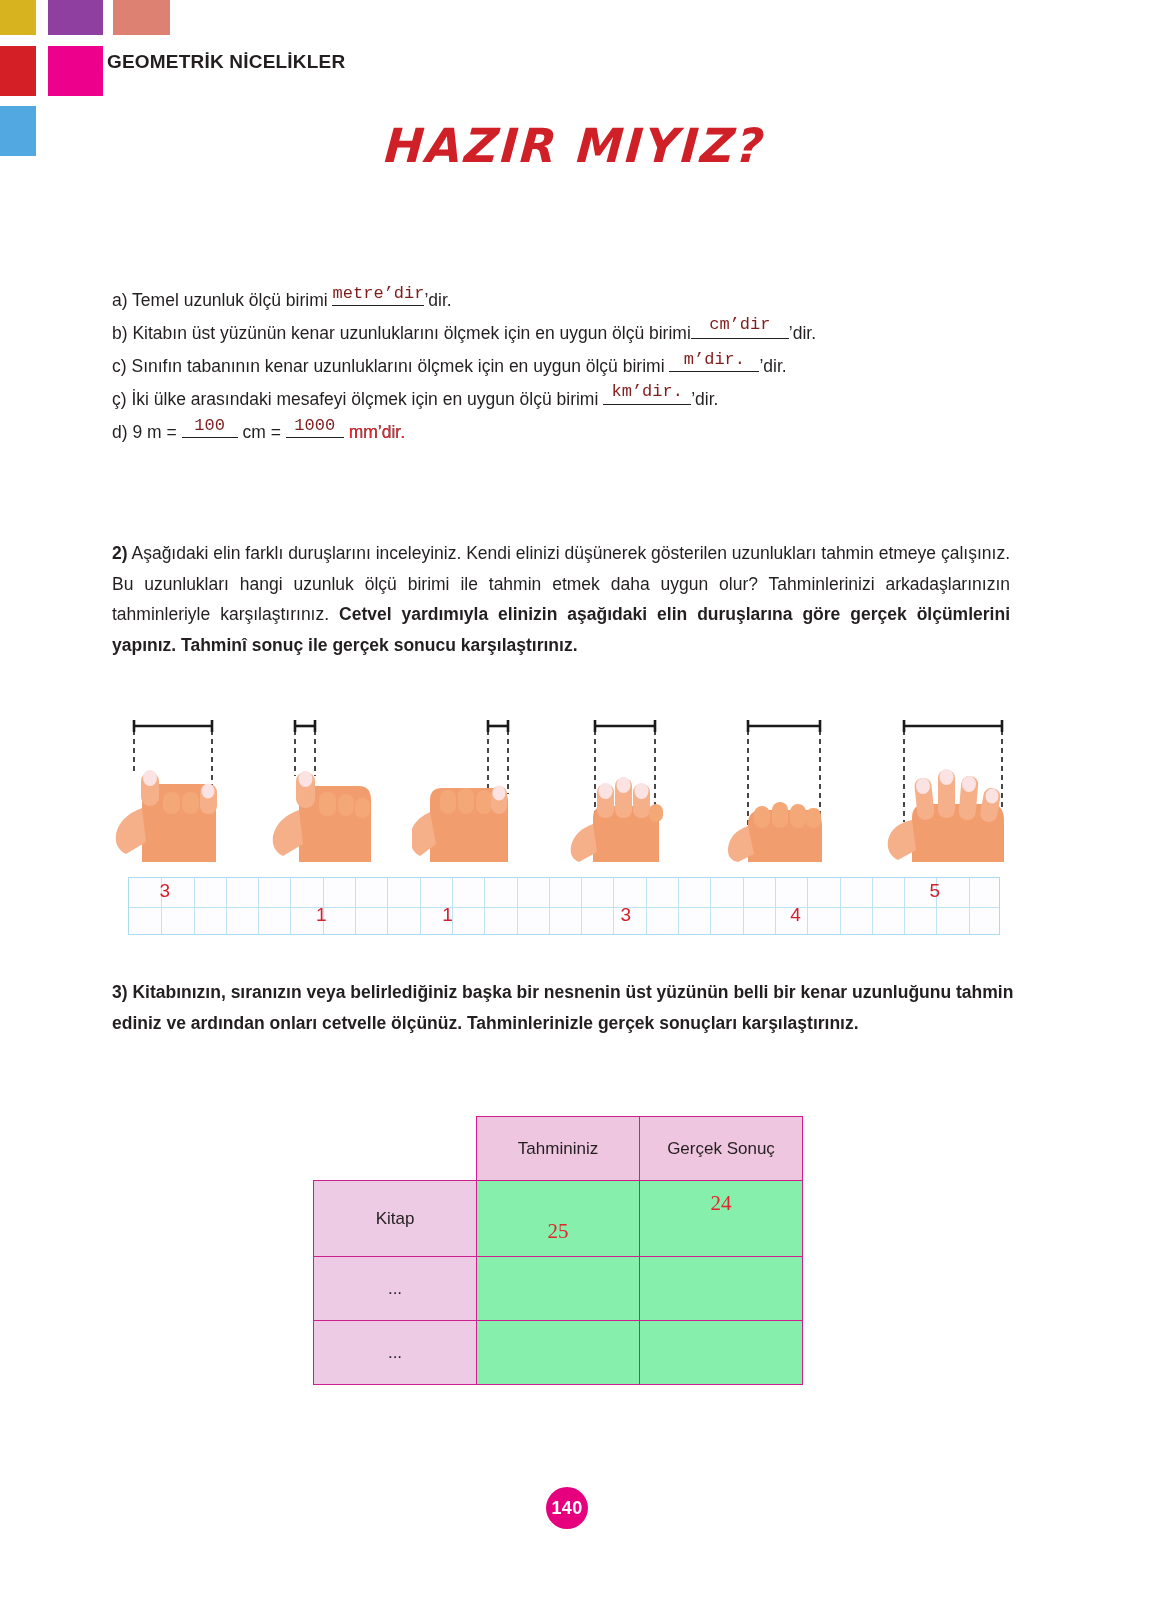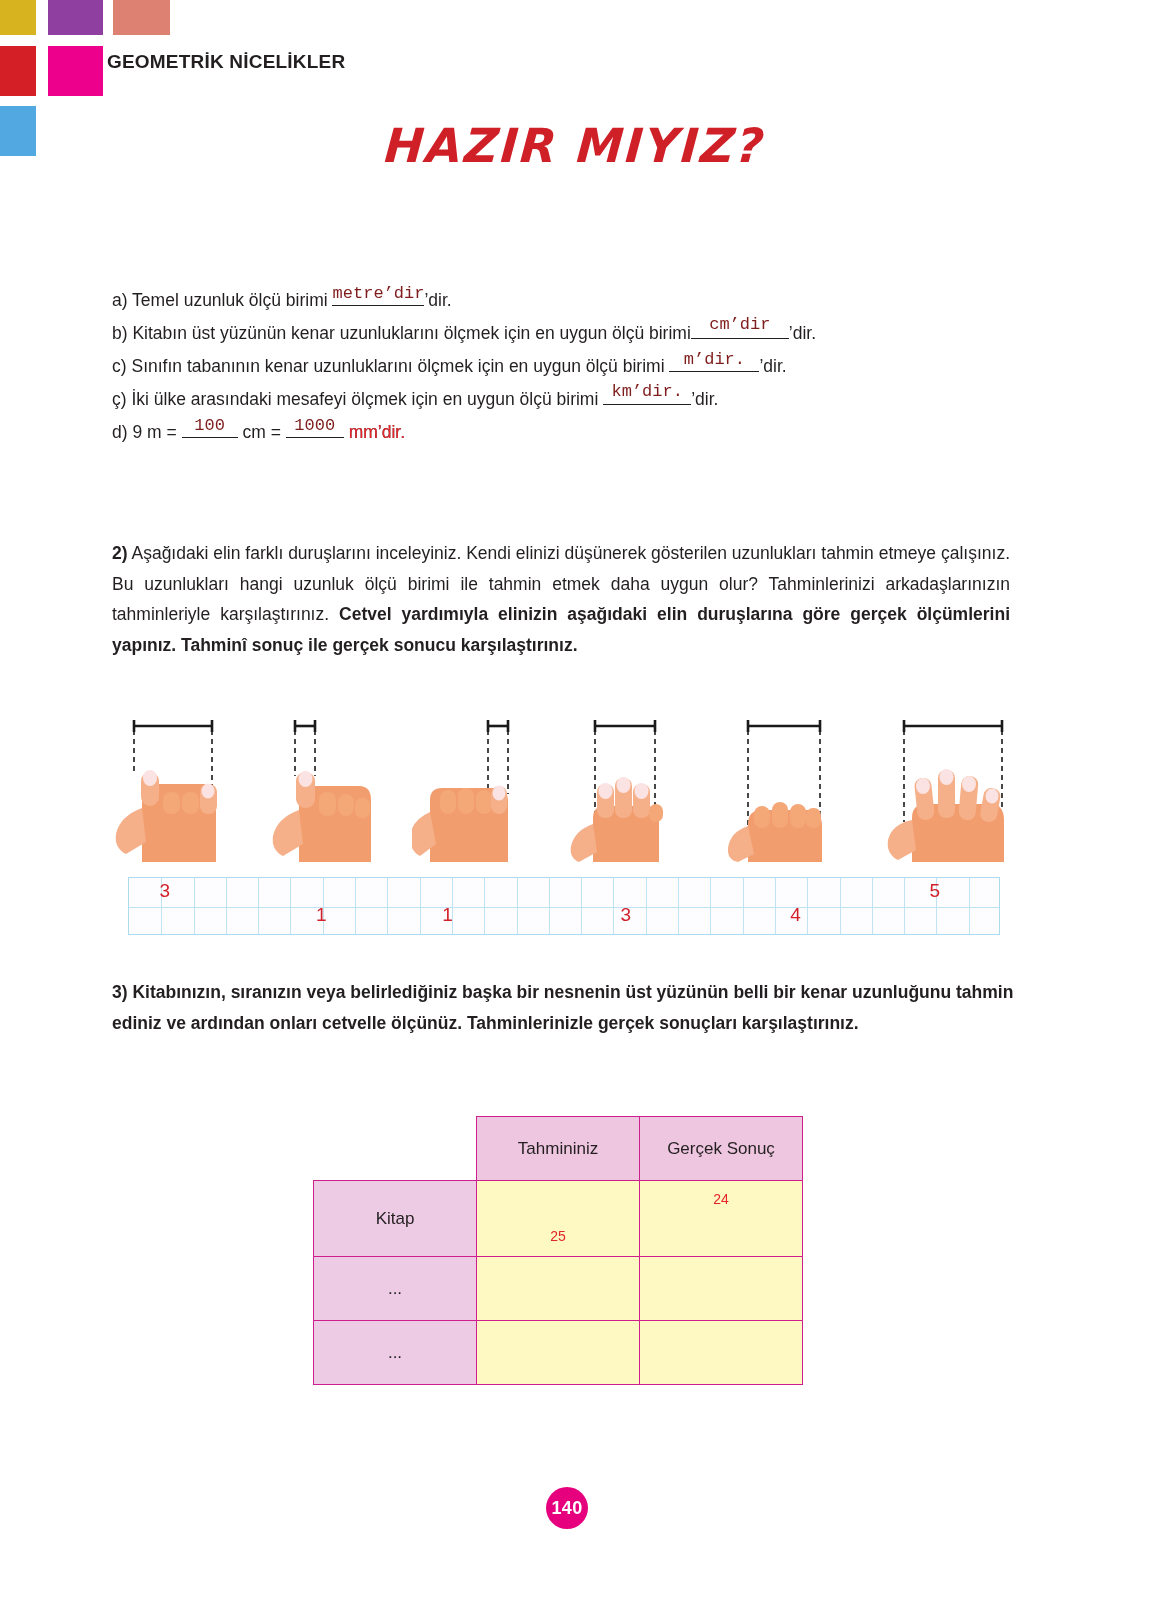--- a/index.html
+++ b/index.html
@@ -146,21 +146,21 @@
     font-weight: normal;
     color: #231f20;
     padding: 0;
   }
   #est-table .corner {
     border: none;
     background: transparent;
   }
   #est-table .hdr { background: #eec6e0; }
   #est-table .rowlbl { background: #edcbe4; }
-  #est-table .val { background: #fef9c3; color: #e2242b; font-size: 14px; }
+  #est-table .val { background: #86efac; color: #e2242b; font-size: 21px; font-family: Liberation Serif, serif; }
   #est-table .val.up { vertical-align: top; padding-top: 10px; }
   #est-table .val.dn { vertical-align: bottom; padding-bottom: 12px; }
 
   
   #page-badge {
     position: absolute;
     left: 546px; top: 1487px;
     width: 42px; height: 42px;
     border-radius: 50%;
     background: #e6007e;

